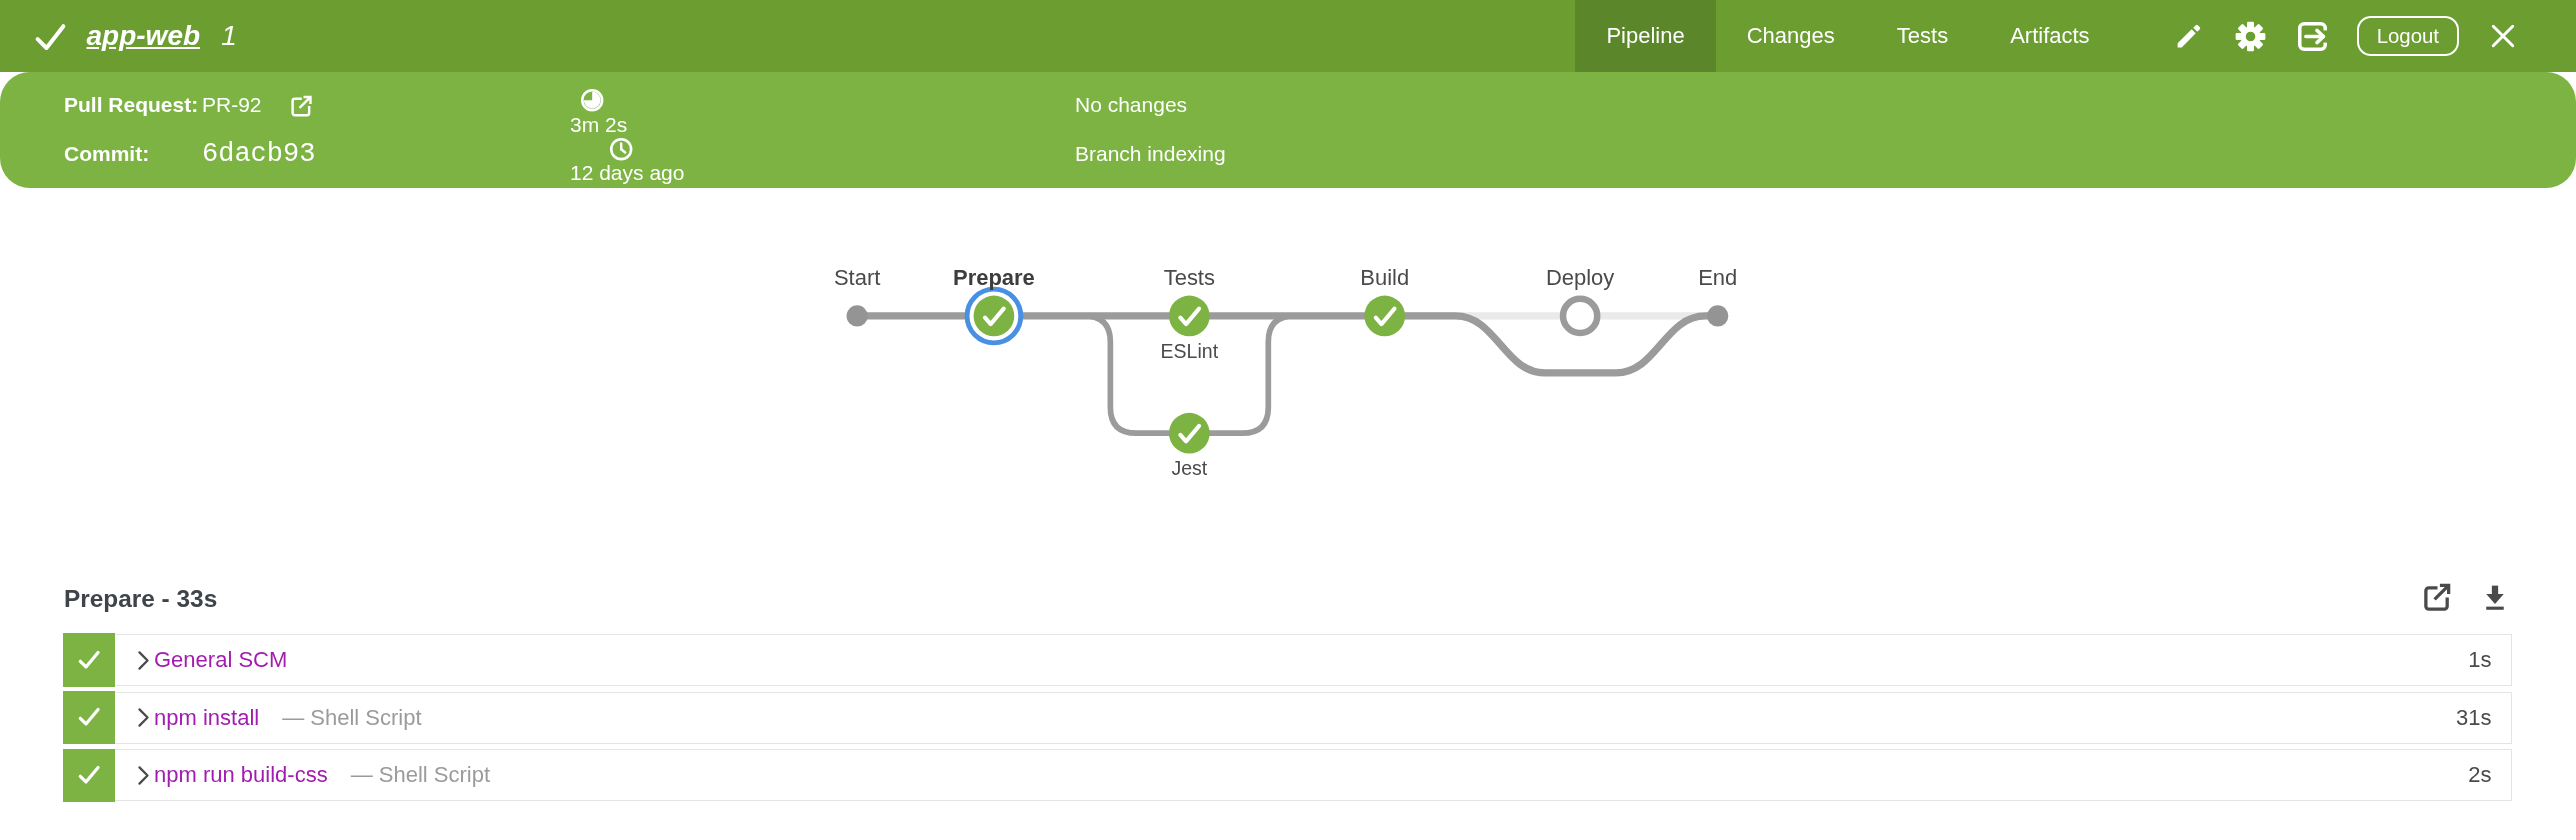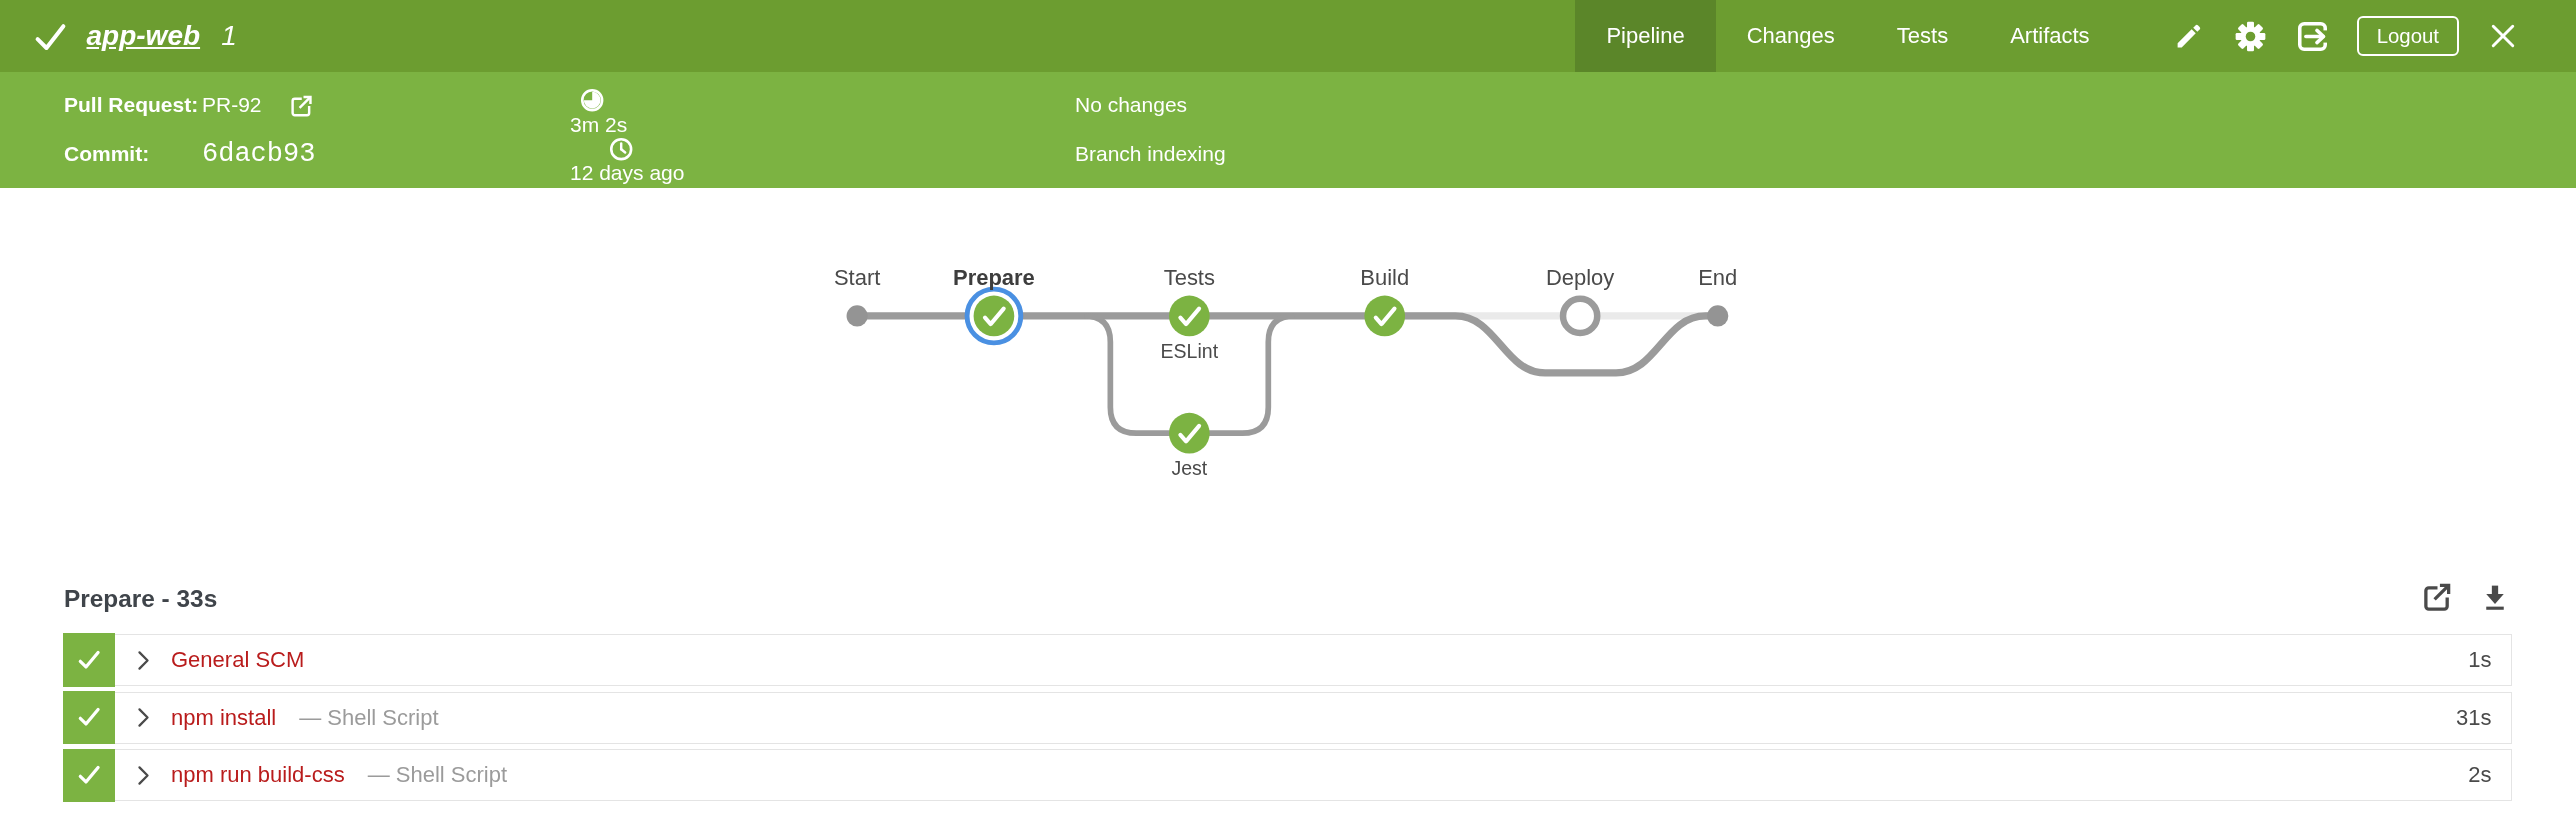--- a/index.html
+++ b/index.html
@@ -11,26 +11,26 @@
        display:flex;align-items:center;color:#fff;}
   .hdr-left{display:flex;align-items:flex-end;padding-left:34px;gap:19.5px;font-style:italic;}
   .run-title{font-size:28px;font-weight:600;color:#fff;text-decoration:underline;cursor:pointer;}
   .run-number{font-size:28px;font-weight:400;margin-left:1.6px;}
   .hdr-spacer{flex:1;}
   .tabs{display:flex;height:72px;font-size:22px;}
   .tab{line-height:72px;padding:0 31px;cursor:pointer;text-align:center;}
   .tab.active{background:#5B8629;}
   .hdr-icons{display:flex;align-items:center;margin-left:37px;}
   .icon-btn{width:62px;height:72px;display:flex;align-items:center;justify-content:center;cursor:pointer;}
-  .logout-btn{border:2px solid #fff;border-radius:6px;background:transparent;color:#fff;
+  .logout-btn{border:2px solid #fff;border-radius:14px;background:transparent;color:#fff;
               font-family:"Liberation Sans",sans-serif;font-size:20.4px;padding:6.5px 18px;margin:0 13px;cursor:pointer;}
   .hdr-close{width:62px;height:72px;display:flex;align-items:center;justify-content:center;cursor:pointer;margin-right:42px;}
 
   
-  .subhdr{position:absolute;top:72px;left:0;width:2576px;height:116px;background:#7CB342;color:#fff;font-size:21px;}
+  .subhdr{position:absolute;top:72px;left:0;width:2576px;height:116px;background:#7CB342;color:#fff;font-size:21px;border-radius:30px;}
   .sh-item{position:absolute;height:33px;display:flex;align-items:center;}
   .sh-label{font-weight:700;display:inline-block;width:138px;}
   .sh-mono{font-family:Liberation Mono, monospace;font-size:27px;}
   .sh-icon{margin-right:13px;display:flex;align-items:center;}
   .row1{top:16.3px;} .row2{top:65px;}
   .colA{left:64px;} .colB{left:570px;flex-direction:column;} .colC{left:1075px;}
   .ext-link{margin-left:28px;display:flex;align-items:center;cursor:pointer;}
 
   
   .graph{position:absolute;left:814px;top:236px;width:977px;height:269px;}
@@ -41,21 +41,21 @@
   
   .detail-heading{position:absolute;left:64px;top:585px;font-size:24.4px;font-weight:700;color:#3F444A;}
   .detail-icons{position:absolute;top:581px;right:67px;display:flex;gap:28px;align-items:center;}
   .detail-icons .di{cursor:pointer;display:flex;align-items:center;}
   .steps{position:absolute;left:64px;top:634px;width:2448px;}
   .step-row{position:relative;height:52px;margin-bottom:5.7px;background:#fff;
             border:1.6px solid #E4E4E4;box-sizing:border-box;display:flex;align-items:center;cursor:pointer;}
   .step-status{position:absolute;left:-1.6px;top:-1.6px;bottom:-1.6px;width:52px;background:#7CB342;
                display:flex;align-items:center;justify-content:center;}
   .step-chevron{margin-left:72px;display:flex;align-items:center;}
-  .step-name{margin-left:21px;font-size:22px;color:#b91c1c;}
+  .step-name{margin-left:4px;font-size:22px;color:#a21caf;}
   .step-type{margin-left:23px;font-size:22px;color:#9B9B9B;}
   .step-duration{margin-left:auto;padding-right:19.5px;font-size:22px;color:#4A4A4A;}
 </style>
 </head>
 <body>
 
 <div class="page">
 
   <div class="hdr">
     <div class="hdr-left">

